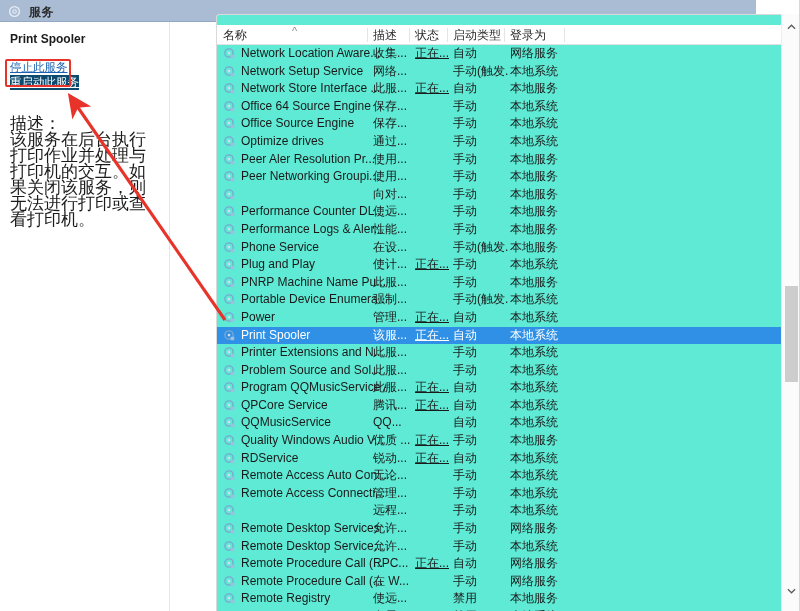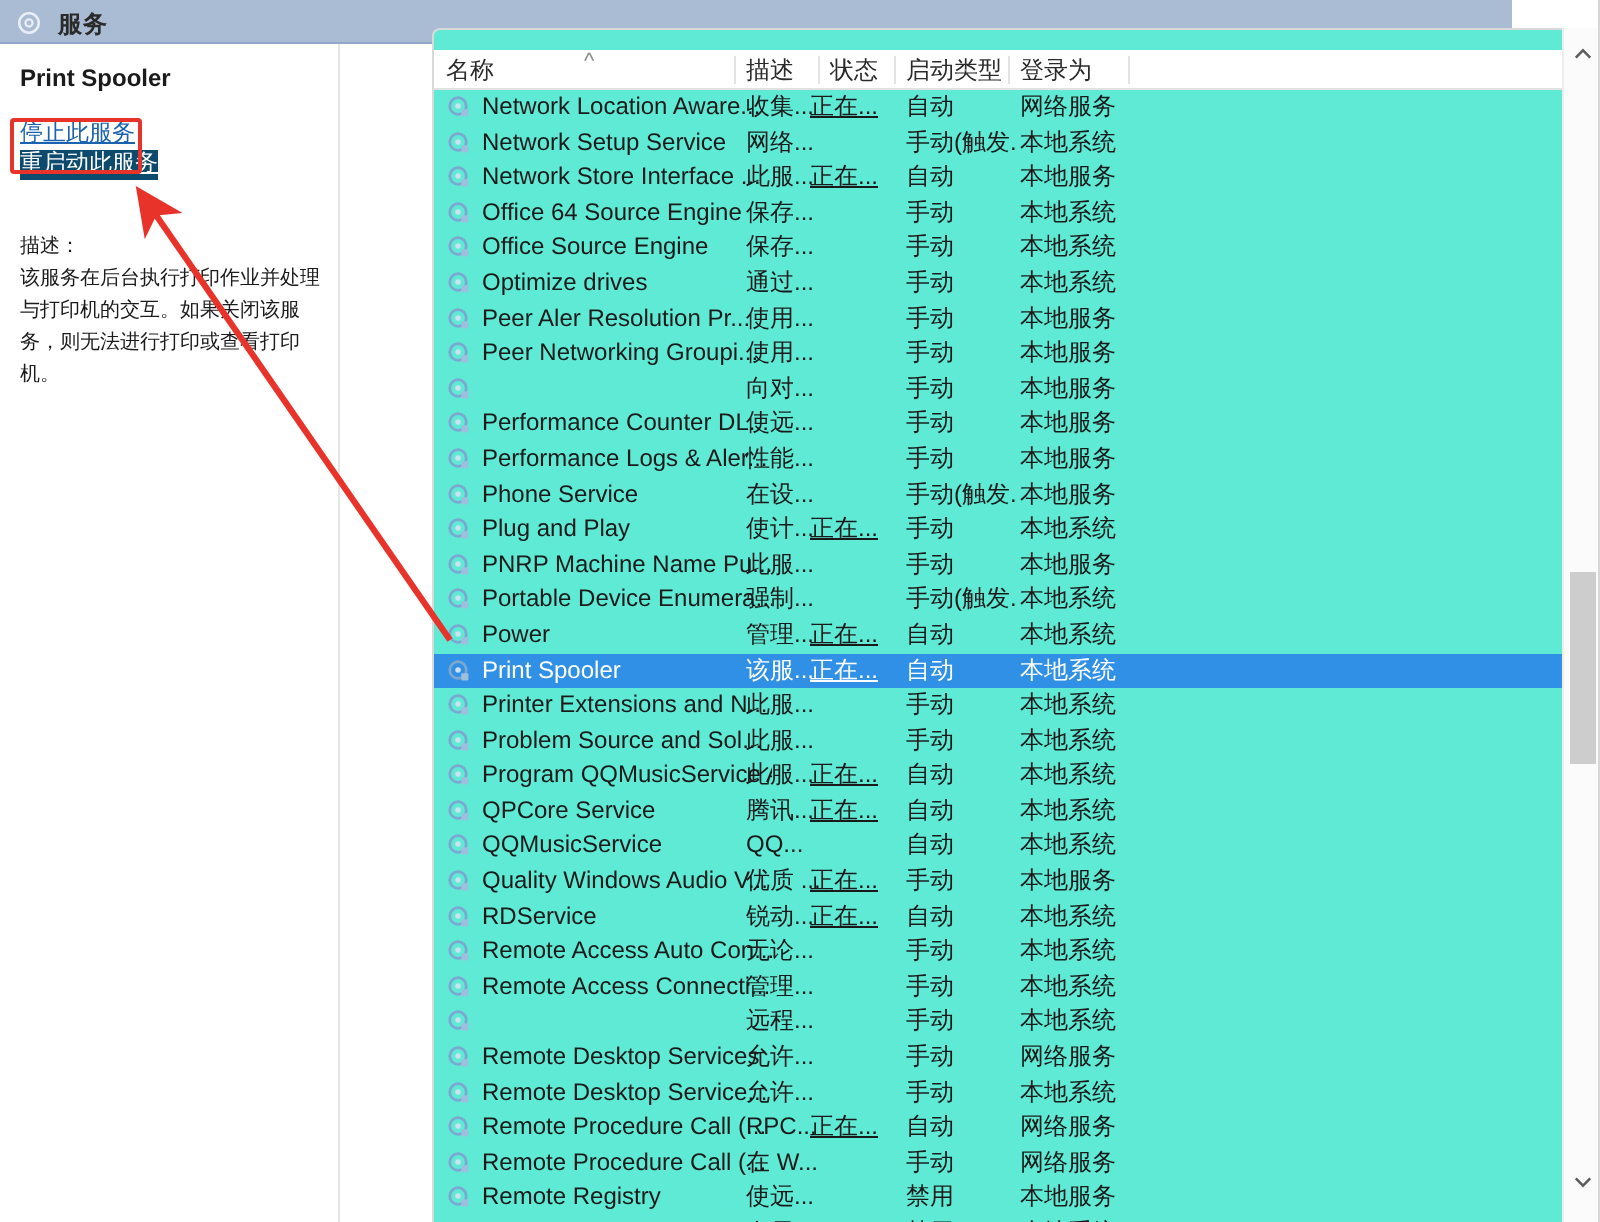--- a/index.html
+++ b/index.html
@@ -78,21 +78,21 @@
     cursor: pointer;
     width: max-content;
     white-space: nowrap;
   }
   .link.sel {
     background: #0c4a6e;
     color: #ffffff;
   }
   .desc-block {
     margin: 26px 0 0 2px;
-    font-size: 10px;
+    font-size: 17px;
     color: #1b1b1b;
     line-height: 16px;
   }
   .desc-label { display:block; }
   .desc-body  { display:block; }
 
   
   .list-pane {
     position: absolute;
     left: 170px; top: 14px;
@@ -154,21 +154,21 @@
     top: 1px;
     font-size: 12px;
     color: #1a1a1a;
     line-height: 15px;
     white-space: nowrap;
     overflow: hidden;
   }
   .row.selected .cell { color: #ffffff; }
   .c-name   { left: 24px; width: 145px; }
   .c-desc   { left: 156px; width: 38px; }
-  .c-state  { left: 188px; width: 40px; }
+  .c-state  { left: 198px; width: 40px; }
   .c-start  { left: 236px; width: 56px; }
   .c-logon  { left: 293px; width: 66px; }
   .c-state.running { text-decoration: underline; }
 
   .gear {
     position: absolute;
     left: 6px; top: 2px;
     width: 13px; height: 13px;
   }
   .gear svg { display: block; }

